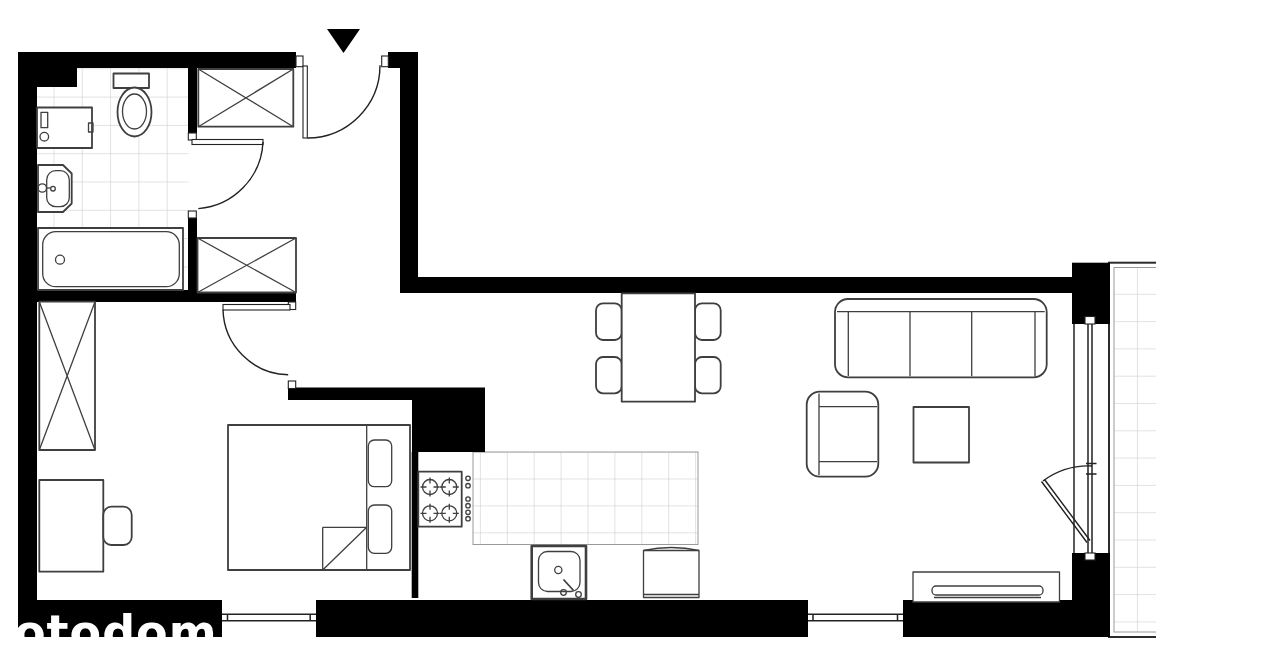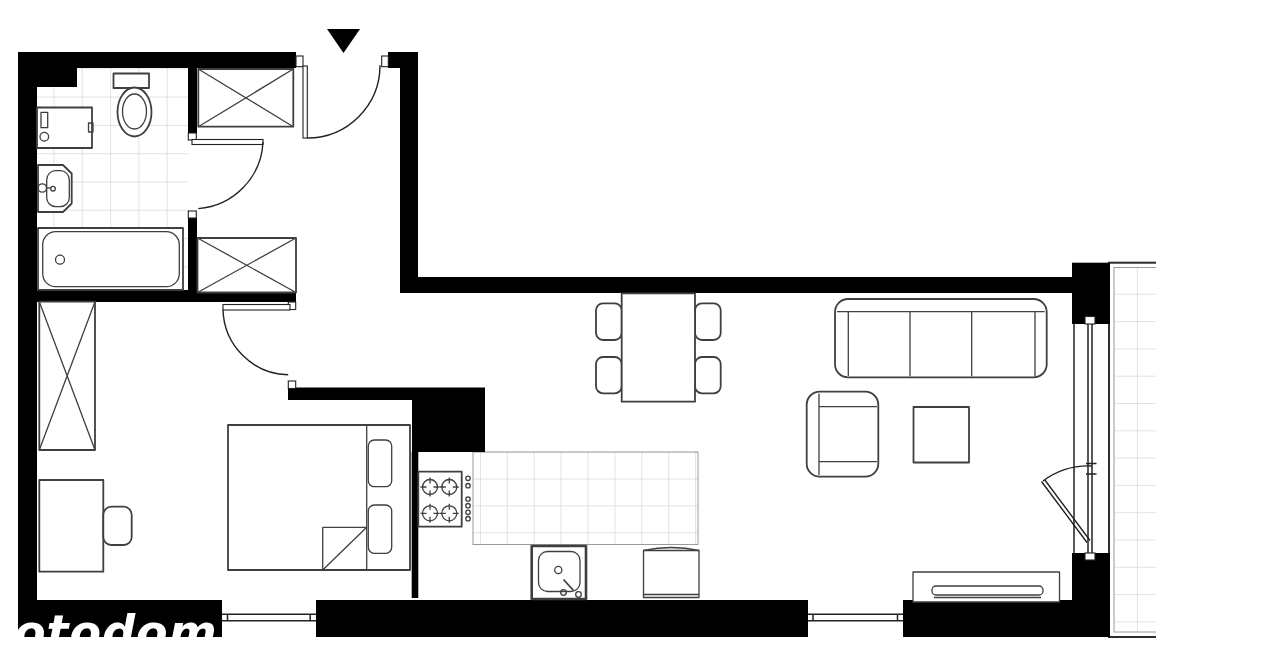--- a/index.html
+++ b/index.html
@@ -1,16 +1,16 @@
 <!DOCTYPE html>
 <html style="--wall: #000000; --line: #3f3f3f; --door: #222222; --tile: #c6c6c6; --bg: #ffffff;"><head>
 <meta charset="utf-8">
 <style>
   html,body{margin:0;padding:0;background:#fff;}
-  .stage{width:1156px;height:667px;position:relative;background:var(--bg,#fff);overflow:hidden;font-style:italic;}
+  .stage{width:1156px;height:667px;position:relative;background:var(--bg,#fff);overflow:hidden;}
   svg{display:block;}
   .wall{fill:var(--wall,#000);stroke:none;}
   .furn{fill:#fff;stroke:var(--line,#3f3f3f);stroke-width:1.8;stroke-linejoin:round;}
   .furnln{fill:none;stroke:var(--line,#3f3f3f);stroke-width:1.8;stroke-linejoin:round;stroke-linecap:butt;}
   .thin{stroke-width:1.3;}
   .bold{stroke-width:2.6;}
   .door{fill:none;stroke:var(--door,#222);stroke-width:1.4;}
   .doorf{fill:#fff;stroke:var(--door,#222);stroke-width:1.1;}
   .win{fill:none;stroke:var(--door,#222);stroke-width:1.5;}
   .gridline{stroke:var(--tile,#c6c6c6);stroke-width:1;}

